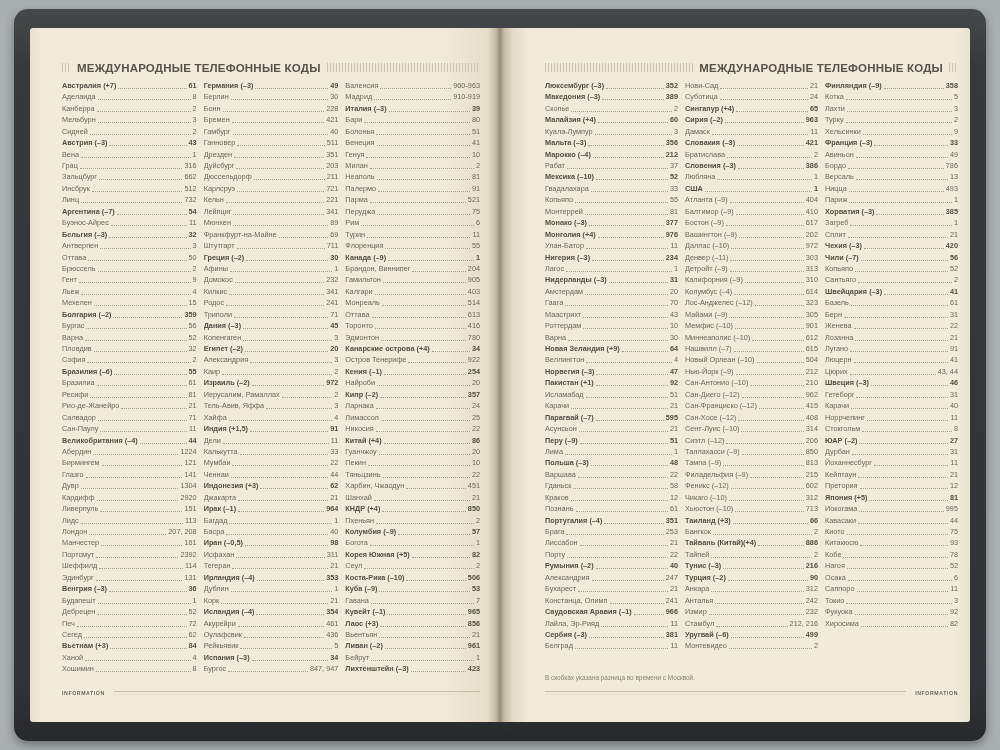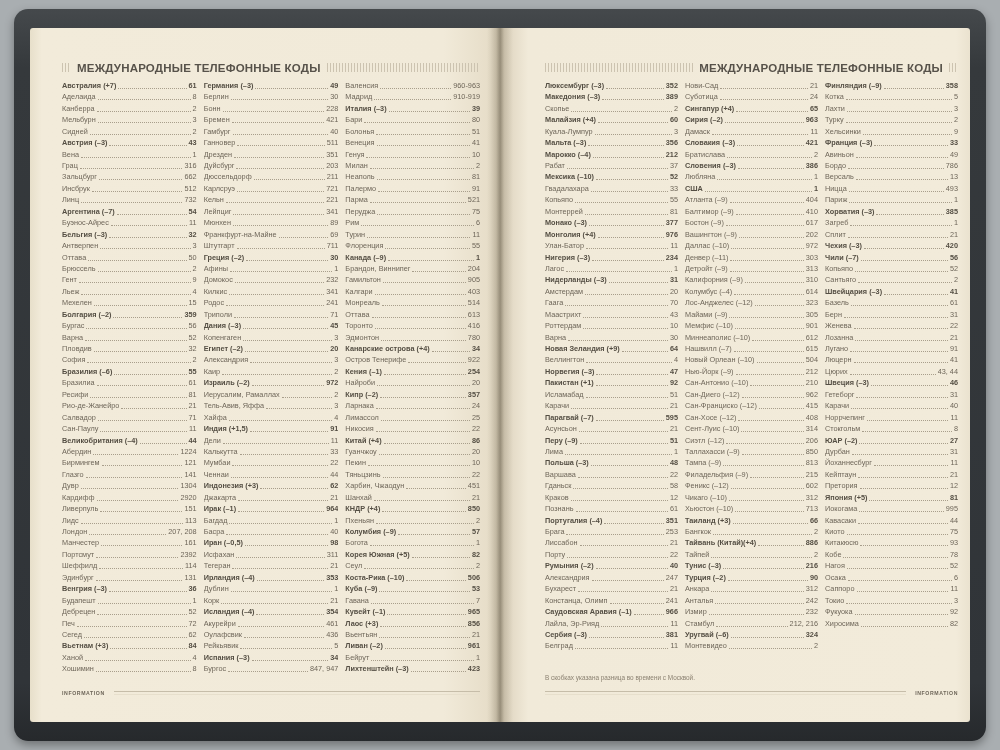--- a/index.html
+++ b/index.html
@@ -1365,21 +1365,21 @@
                 <span class="vl">232</span>
               </div>
               <div class="row">
                 <span class="nm">Стамбул</span>
                 <span class="ld"></span>
                 <span class="vl">212, 216</span>
               </div>
               <div class="row bold">
                 <span class="nm">Уругвай (–6)</span>
                 <span class="ld"></span>
-                <span class="vl">324</span>
+                <span class="vl">499</span>
               </div>
               <div class="row">
                 <span class="nm">Монтевидео</span>
                 <span class="ld"></span>
                 <span class="vl">2</span>
               </div>
             </div>
           <div class="col">
               <div class="row bold">
                 <span class="nm">Финляндия (–9)</span>

